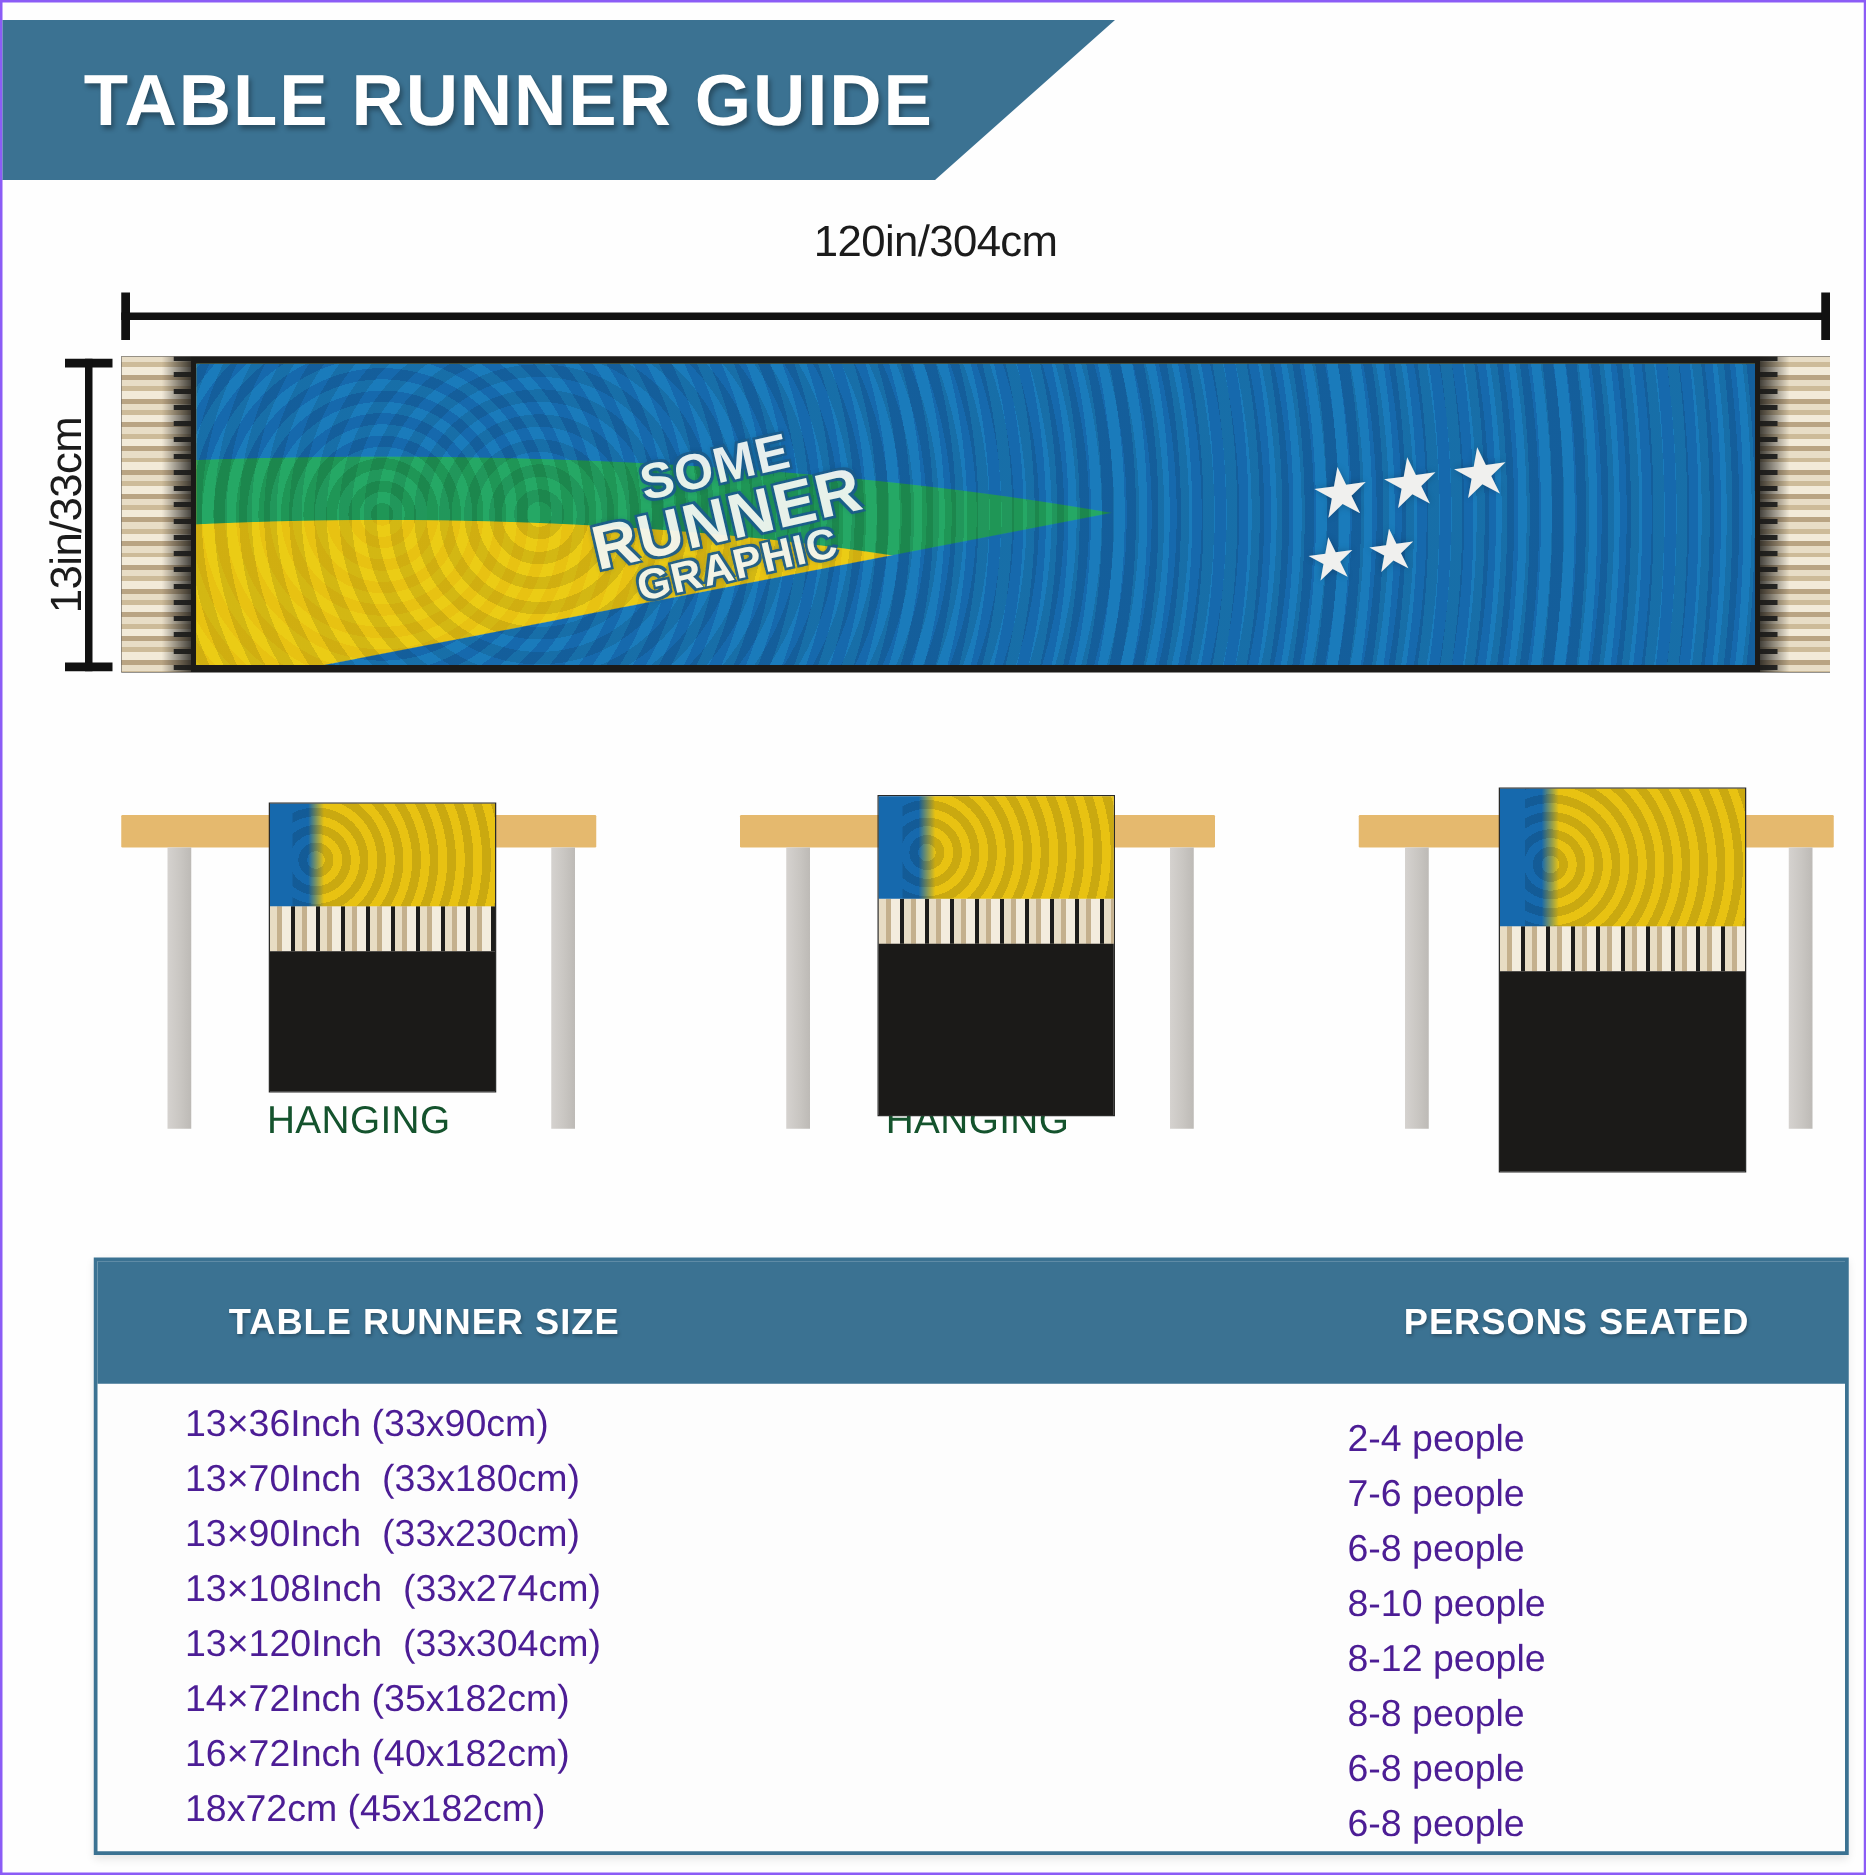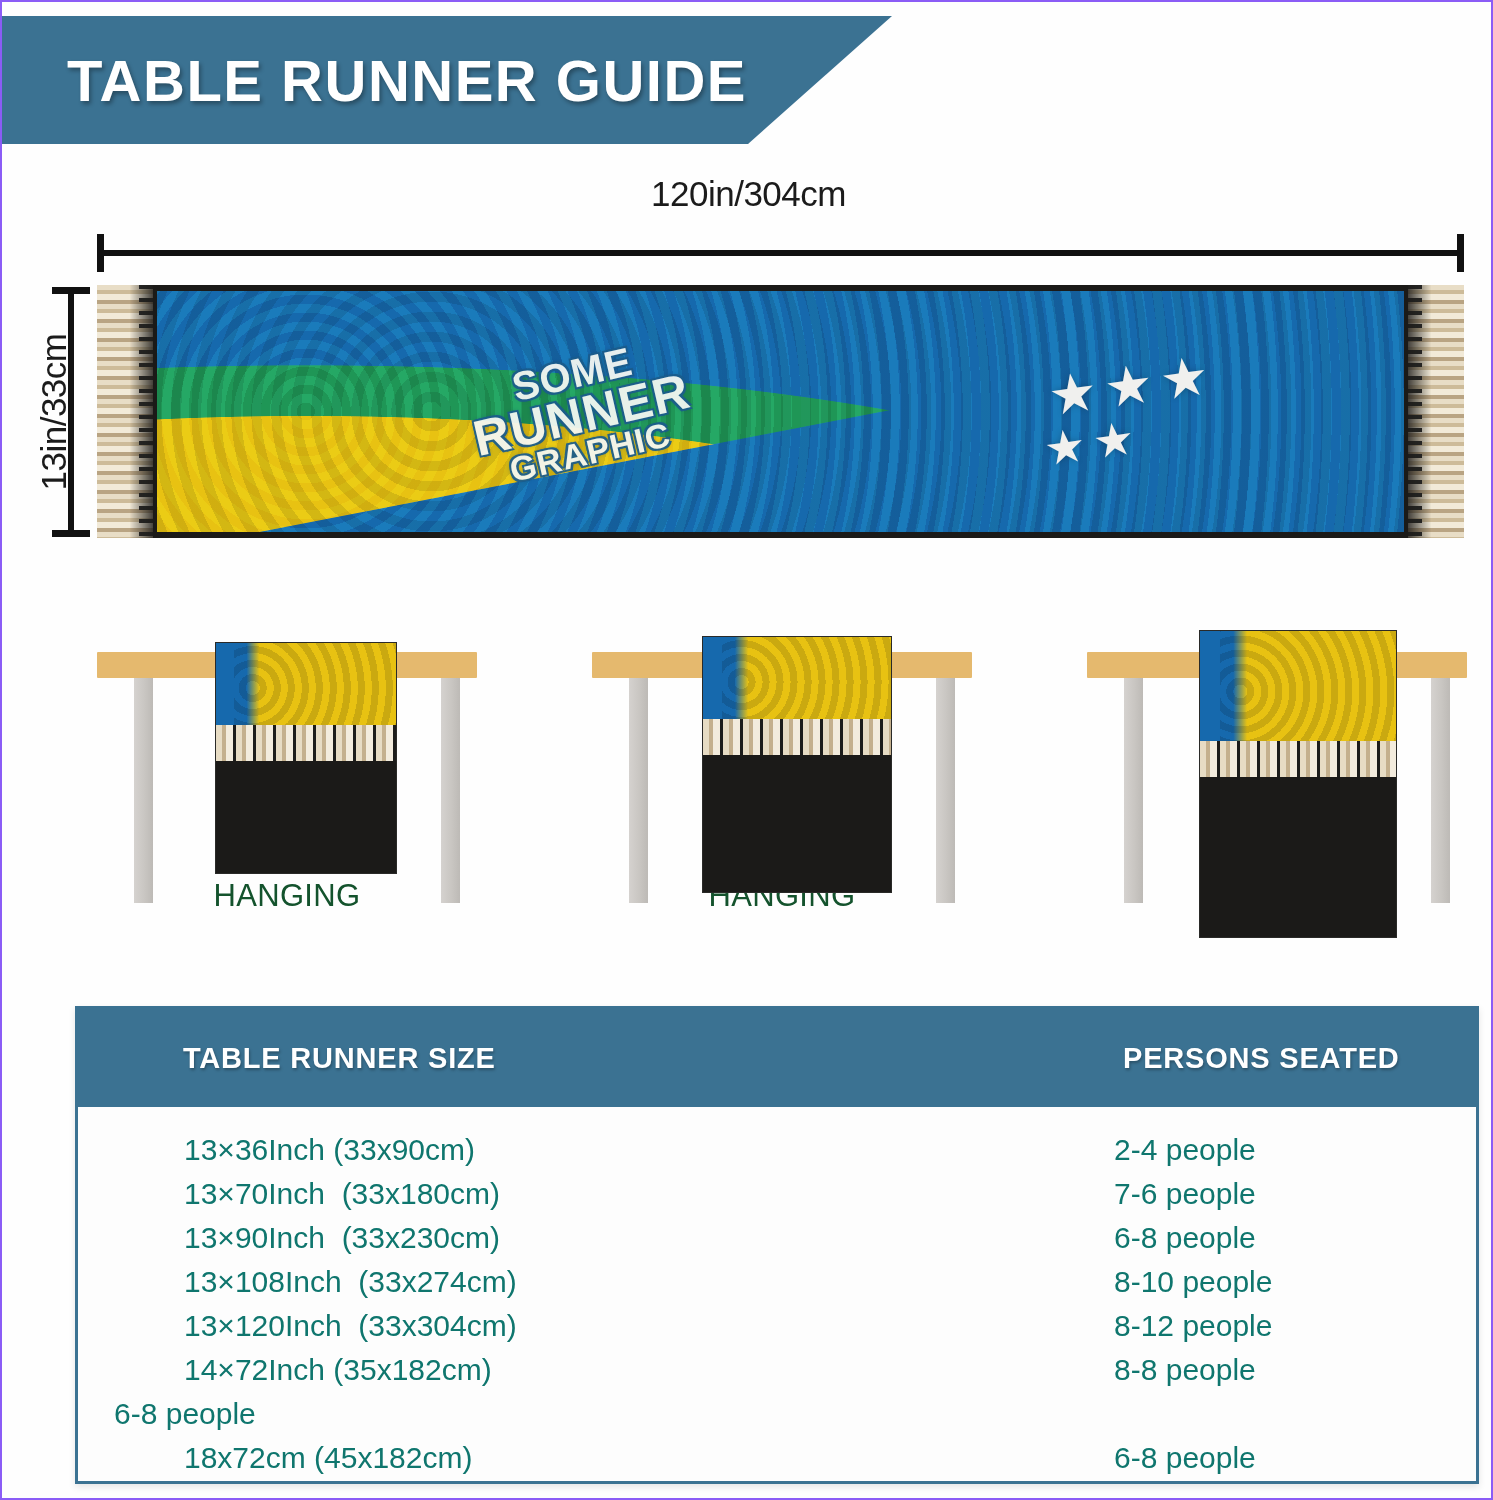--- a/index.html
+++ b/index.html
@@ -266,26 +266,26 @@
   .th {
     color: #ffffff; font-size: 29px; font-weight: bold;
     letter-spacing: 0.8px;
     text-shadow: 1px 2px 3px rgba(0,0,0,0.3);
   }
   #th-size    { position: absolute; left: 105px; }
   #th-persons { position: absolute; left: 1045px; }
 
   #size-table-body { padding-top: 16px; }
   .trow {
-    display: flex; align-items: flex-end;
+    display: flex; align-items: flex-start;
     height: 44px;
-    font-size: 30px; color: #0f766e; padding-left: 36px;
+    font-size: 30px; color: #4c1d95;
   }
   .td-size    { width: 1000px; padding-left: 70px; letter-spacing: 0px; }
-  .td-persons { width: 330px;  padding-left: 0px; }
+  .td-persons { width: 330px;  padding-left: 0px; margin-top: 12px; }
 </style>
 </head>
 <body>
 
 <div id="page">
 
   <div id="header-banner">
     <div id="header-title">TABLE RUNNER GUIDE</div>
   </div>
 
@@ -390,20 +390,21 @@
         </div>
         <div class="trow">
           <div class="td-size">13×120Inch&nbsp; (33x304cm)</div>
           <div class="td-persons">8-12 people</div>
         </div>
         <div class="trow">
           <div class="td-size">14×72Inch (35x182cm)</div>
           <div class="td-persons">8-8 people</div>
         </div>
         <div class="trow">
+          <div class="td-size">16×72Inch (40x182cm)</div>
           <div class="td-persons">6-8 people</div>
         </div>
         <div class="trow">
           <div class="td-size">18x72cm (45x182cm)</div>
           <div class="td-persons">6-8 people</div>
         </div>
       </div>
   </div>
 
 </div>

